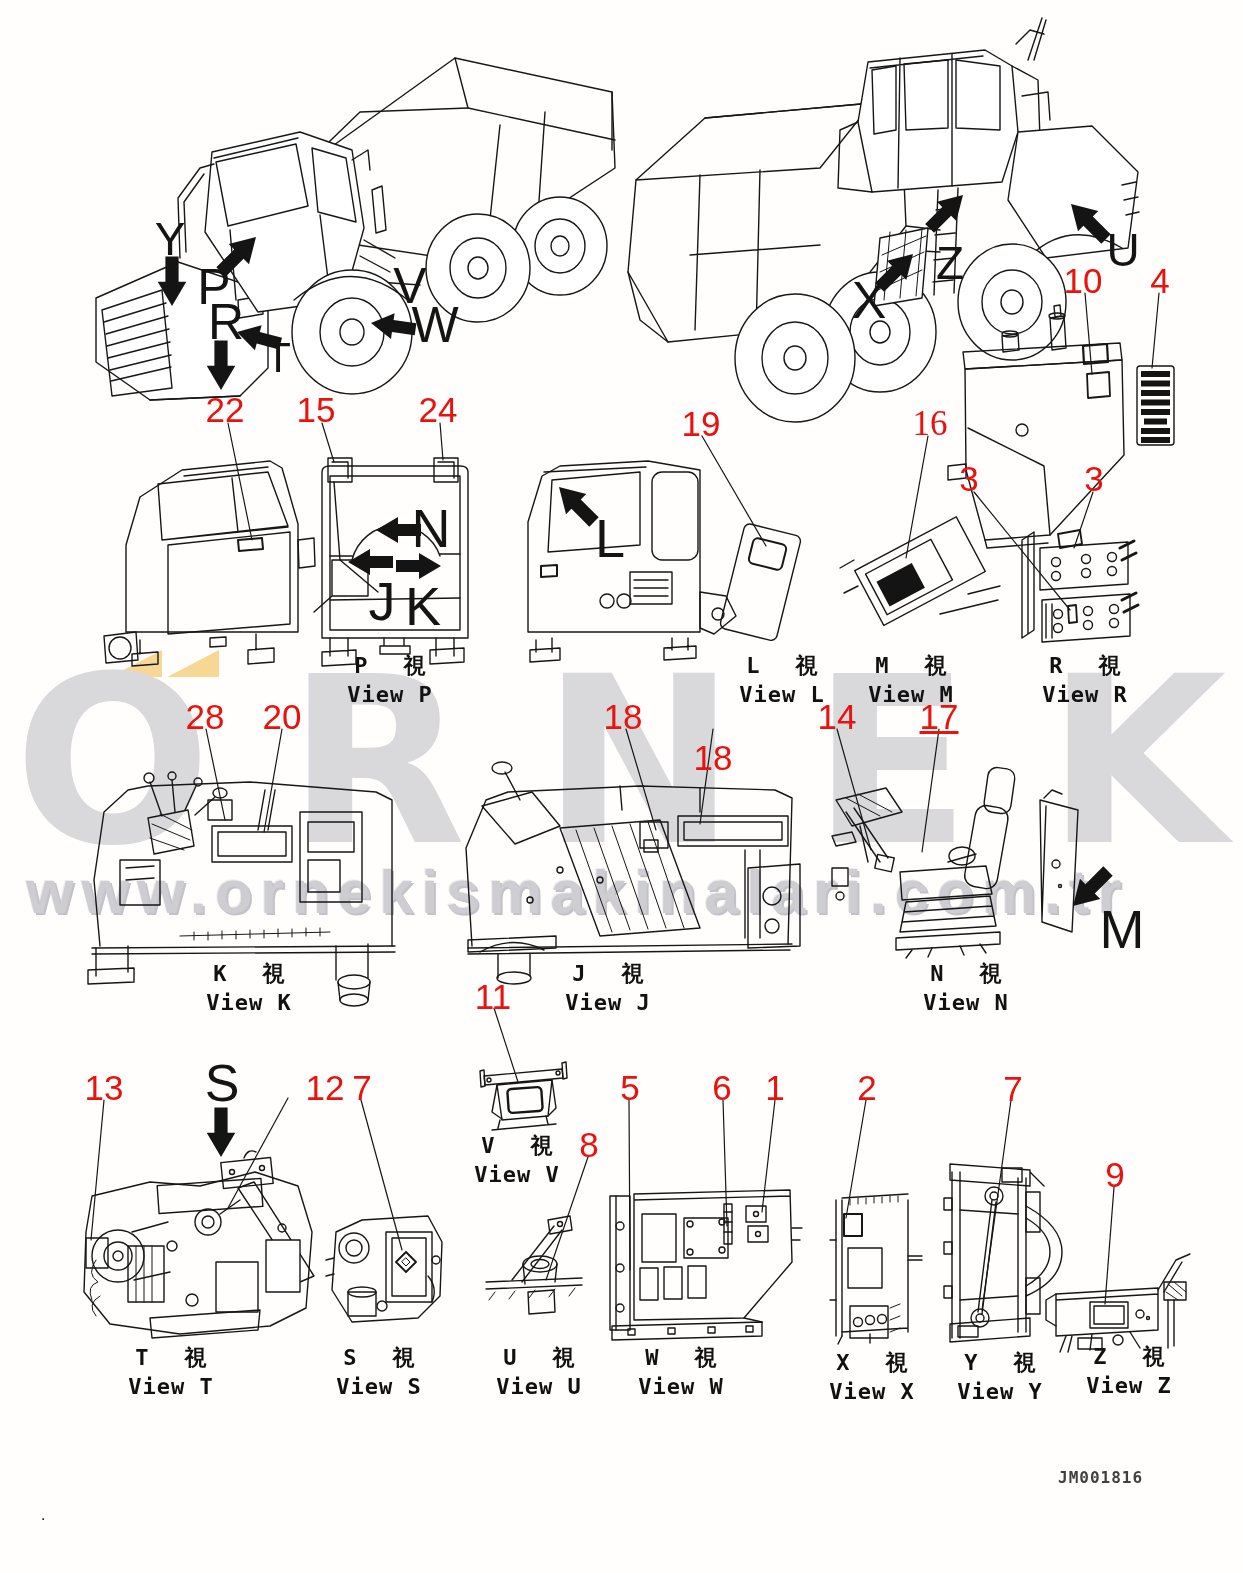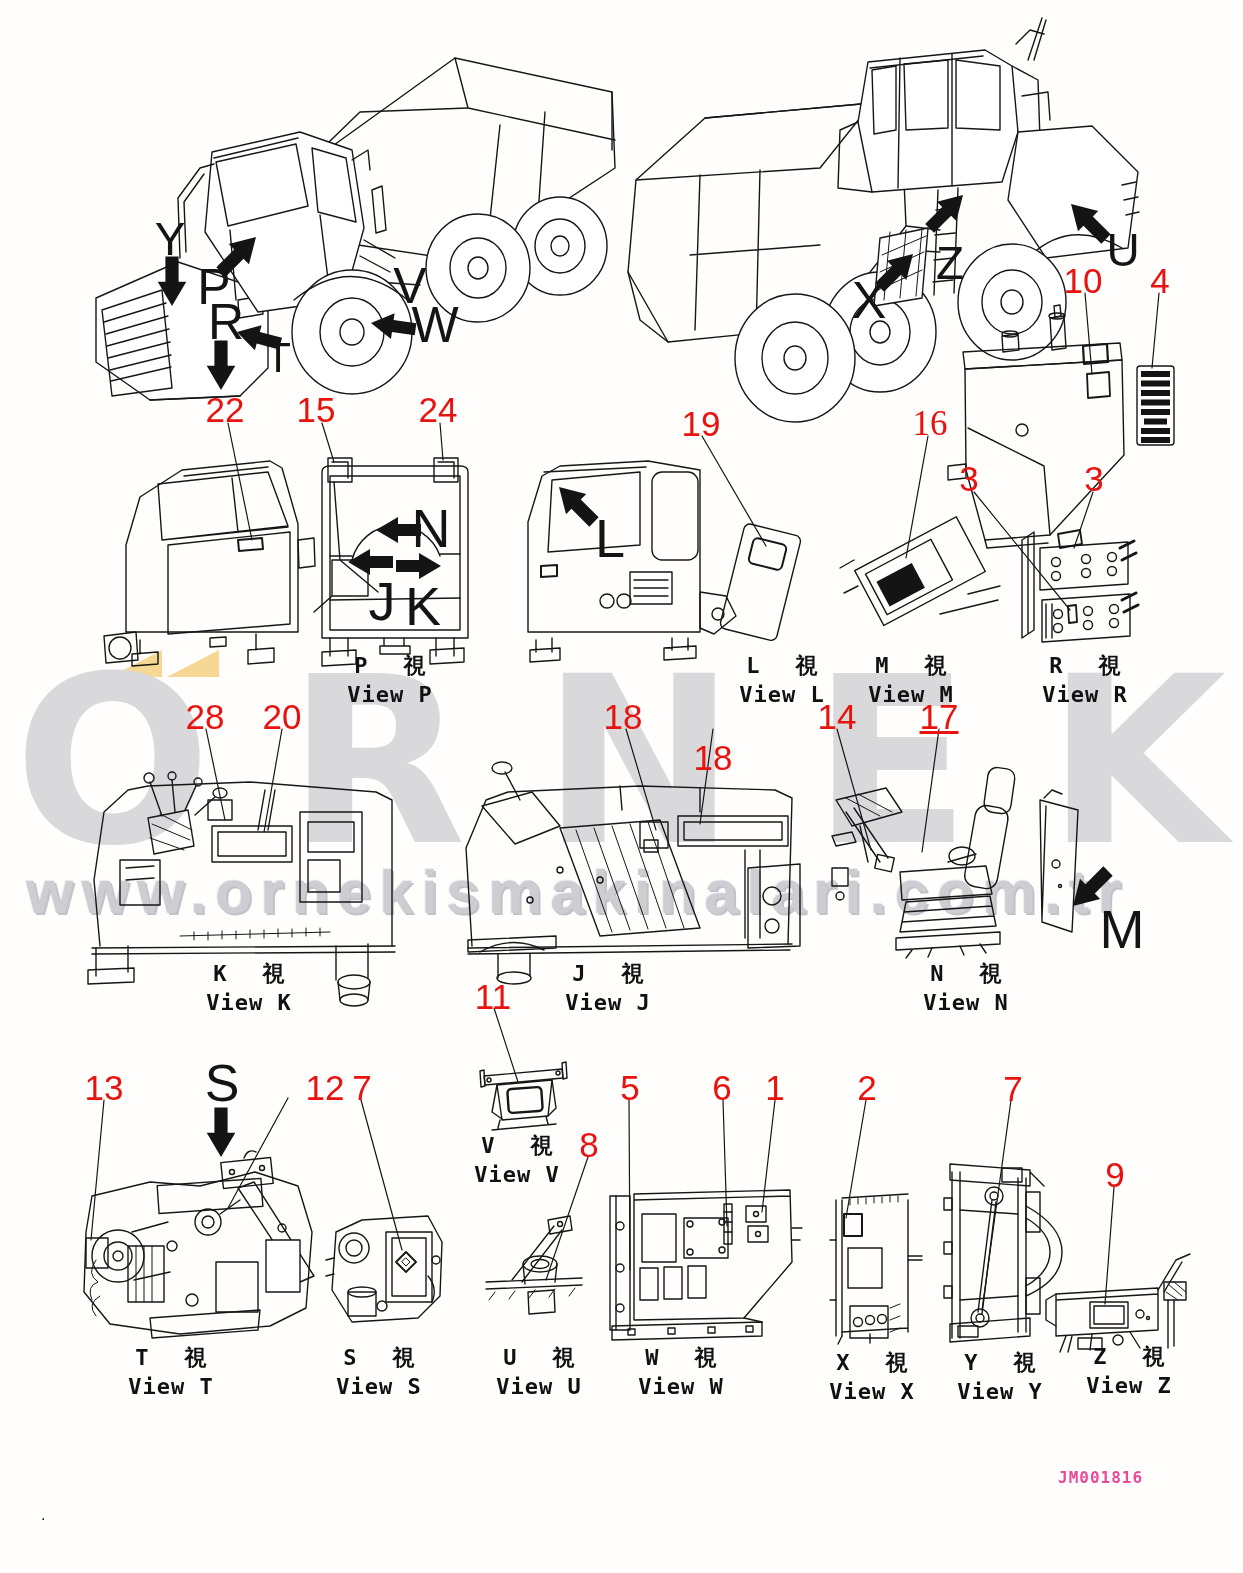--- a/index.html
+++ b/index.html
@@ -21,21 +21,21 @@
   #text-layer{position:absolute;inset:0;z-index:3;}
   .callout{position:absolute;transform:translate(-50%,-50%);font-size:35px;font-weight:500;
            color:#e8120e;font-family:"Liberation Sans",sans-serif;}
   .dletter{position:absolute;transform:translate(-50%,-50%);color:#141414;font-weight:400;
            font-family:"Liberation Sans",sans-serif;line-height:1;}
   .vlabel{position:absolute;transform:translateX(-50%);text-align:center;color:#111;
           font-family:"DejaVu Sans Mono",monospace;font-size:22px;font-weight:700;line-height:1.15;}
   .vlabel .l1{display:flex;justify-content:center;gap:36px;}
   .vlabel .l2{margin-top:4px;letter-spacing:1px;white-space:nowrap;}
   .docnum{position:absolute;left:1058px;top:1468px;font-family:"DejaVu Sans Mono",monospace;
-          font-size:16px;font-weight:bold;letter-spacing:1px;color:#ec4899;}
+          font-size:16px;font-weight:bold;letter-spacing:1px;color:#404040;}
   .straydot{position:absolute;left:41px;top:1506px;font-size:16px;color:#111;}
 </style>
 </head>
 <body>
 
 <div id="canvas">
 
   <div id="watermark">
     <div class="wm-tri" style="left:110px;top:650px;"></div>
     <div class="wm-tri" style="left:167px;top:650px;"></div>

